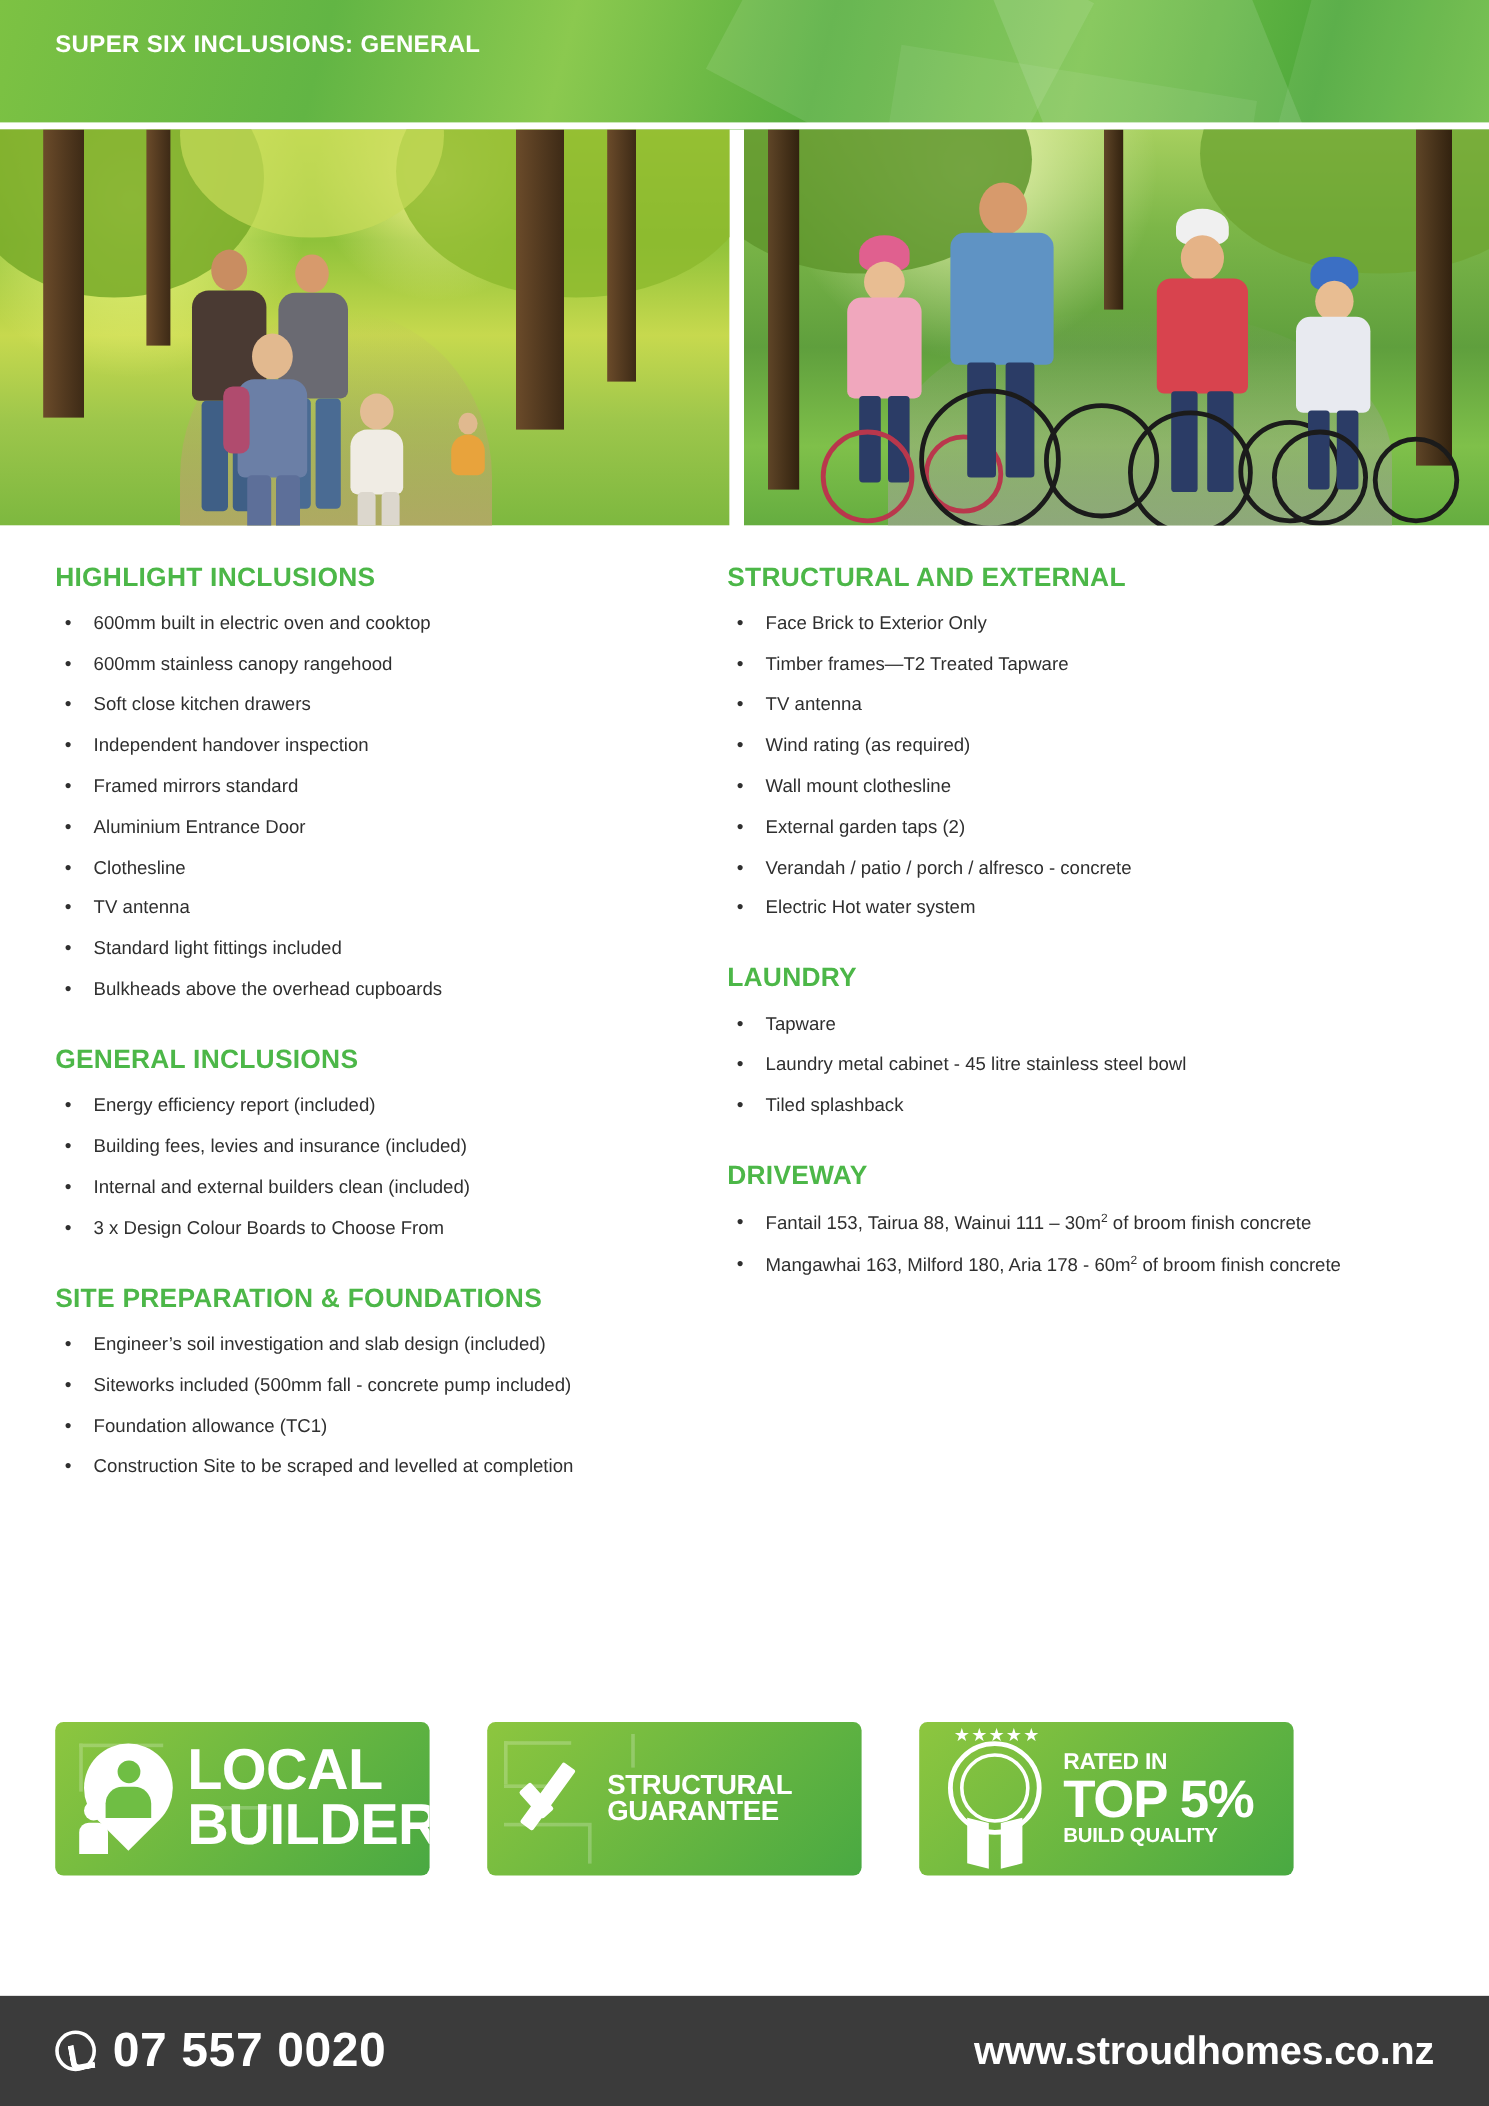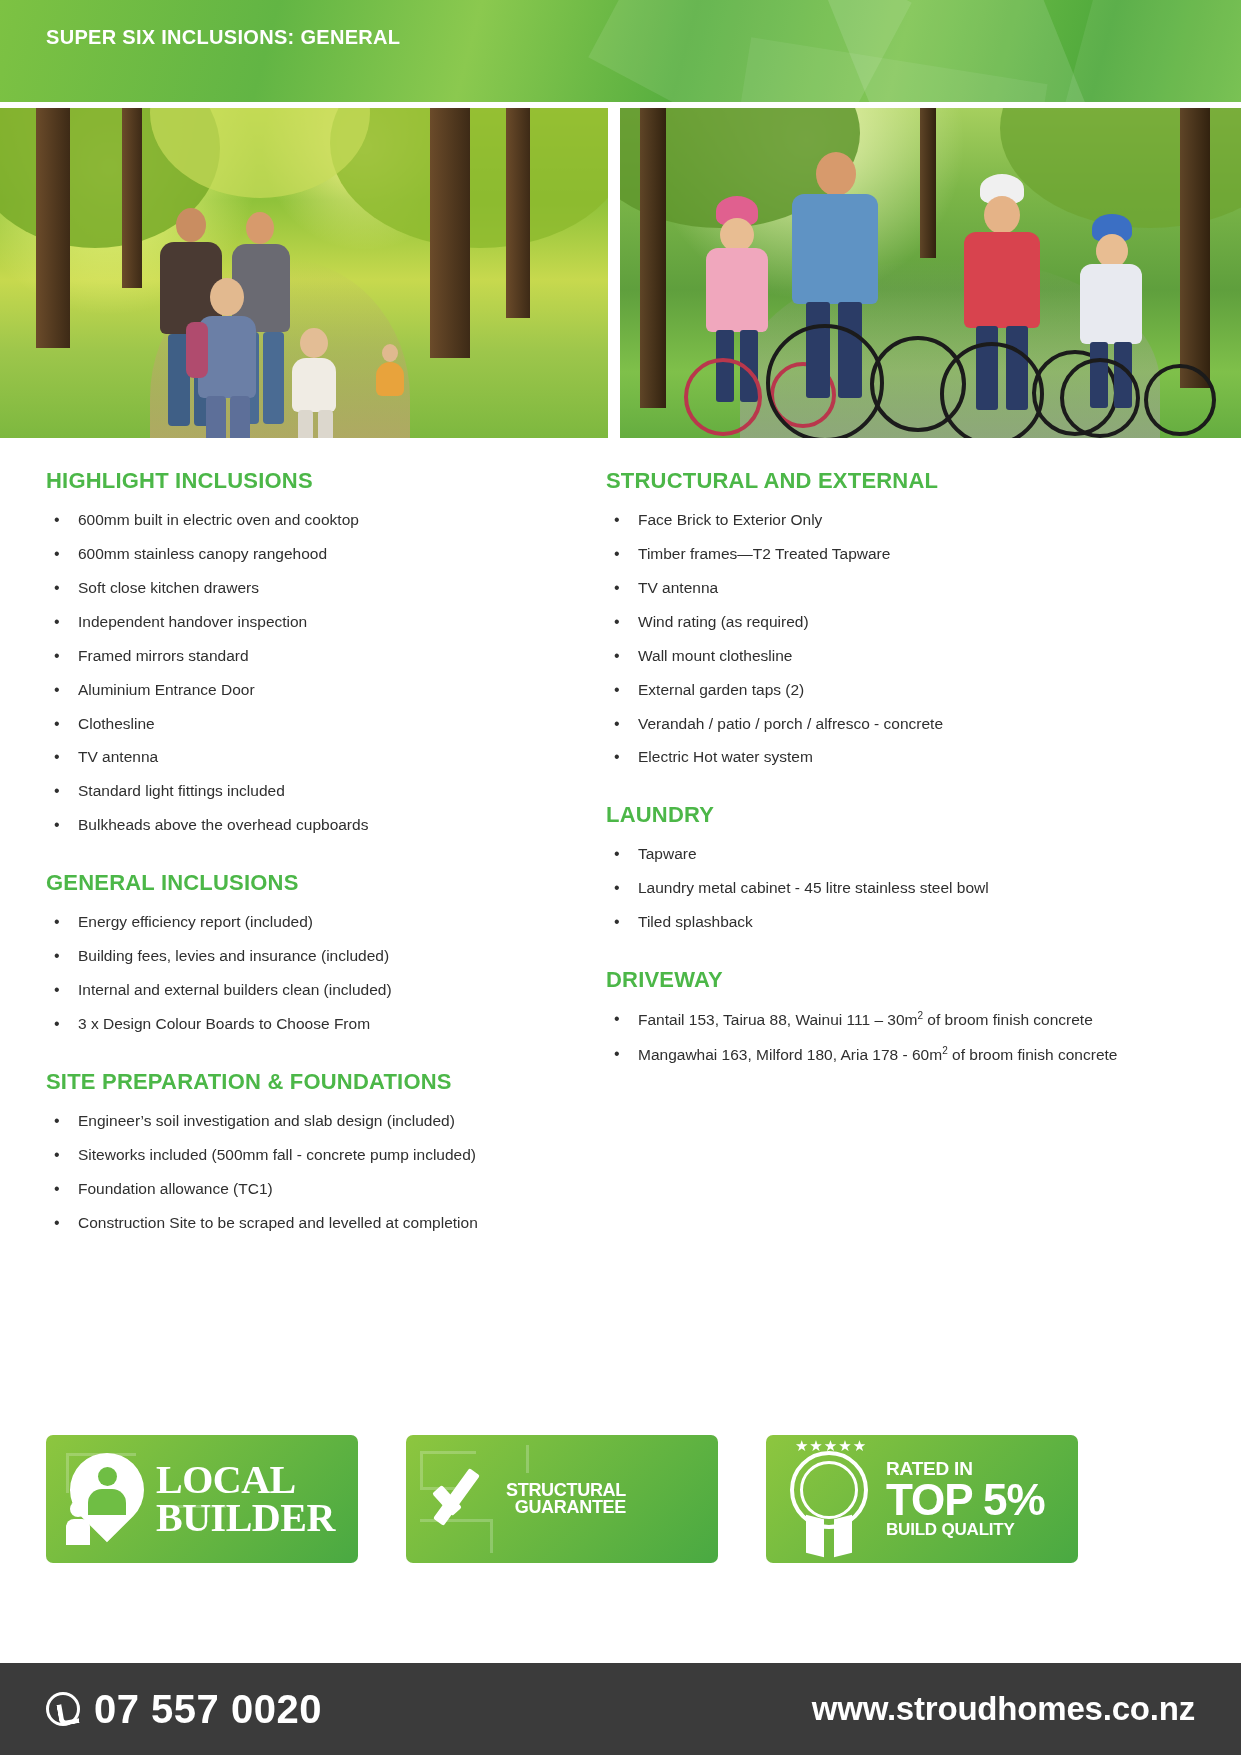--- a/index.html
+++ b/index.html
@@ -184,22 +184,22 @@
     display: flex;
     align-items: center;
   }
   .badge-lines { position: absolute; inset: 0; opacity: 0.22; }
   .badge-lines i { position: absolute; background: #ffffff; }
   .badge .bd-text {
     color: #ffffff;
     font-weight: bold;
     line-height: 0.95;
   }
-  .b1-text { font-size: 40px; letter-spacing: -0.5px; margin-left: 8px; font-family: Liberation Serif, serif; }
-  .b2-text { font-size: 18px; letter-spacing: -0.3px; text-align: right; }
+  .b1-text { font-size: 48px; letter-spacing: -0.5px; margin-left: 8px; }
+  .b2-text { font-size: 23px; letter-spacing: -0.3px; }
   .pin {
     position: relative;
     width: 84px; height: 96px;
     margin-left: 18px;
     flex: none;
   }
   .pin .drop {
     position: absolute; left: 6px; top: 2px;
     width: 74px; height: 74px;
     background: #ffffff;

